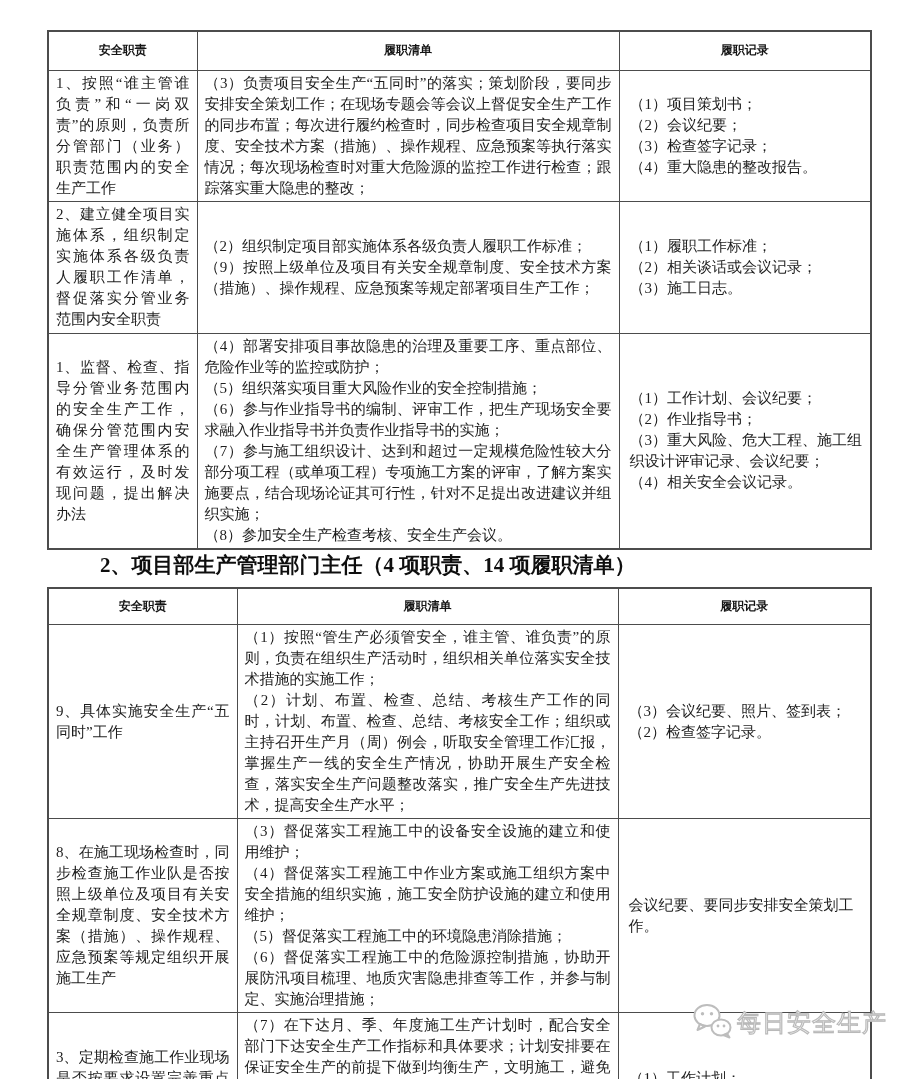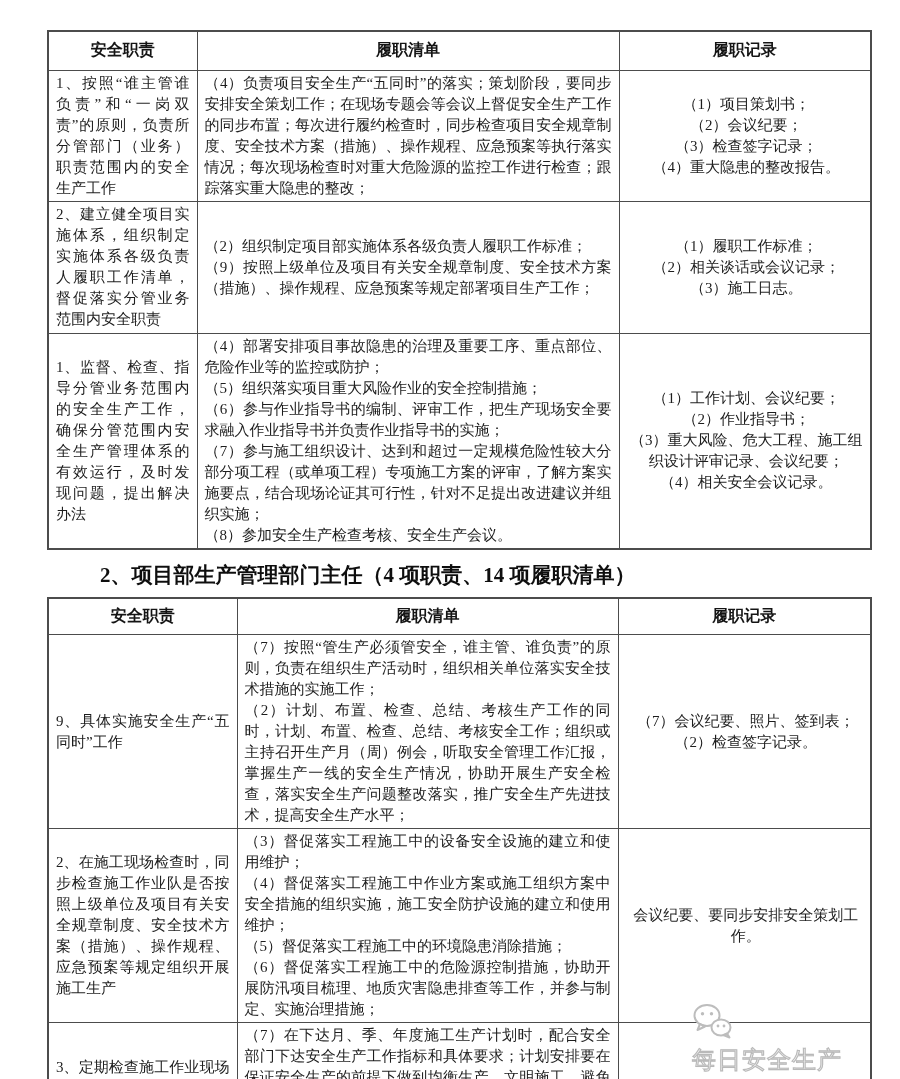--- a/index.html
+++ b/index.html
@@ -4,40 +4,40 @@
 <style>
   html,body{margin:0;padding:0;}
   body{
     width:900px;height:1079px;background:#ffffff;position:relative;
     font-family:"Liberation Serif","DejaVu Serif",serif;color:#1d1d1d;
     overflow:hidden;
   }
   .page{position:absolute;top:30px;left:47px;width:823px;}
   table{border-collapse:collapse;table-layout:fixed;width:823px;border:2px solid #4c4c4c;}
   th,td{border:1px solid #4c4c4c;vertical-align:middle;white-space:pre-line;overflow:hidden;}
-  th{font-size:16px;font-weight:bold;text-align:center;padding:2px;color:#141414;}
+  th{font-size:12px;font-weight:bold;text-align:center;padding:2px;color:#141414;}
   td{font-size:15px;line-height:21px;padding:2px 7px;text-align:justify;color:#1d1d1d;}
-  td.records{text-align:center;padding-left:10px;}
+  td.records{text-align:left;padding-left:10px;}
   
   .t1 thead tr{height:39px;}
   .t1 tbody tr:nth-child(1){height:130px;}
   .t1 tbody tr:nth-child(2){height:132px;margin-top:10px;}
   .t1 tbody tr:nth-child(3){height:189px;}
   
   .t2 thead tr{height:37px;}
   .t2 tbody tr:nth-child(1){height:169px;}
   .t2 tbody tr:nth-child(2){height:139px;}
   .t2 tbody tr:nth-child(3){height:157px;}
   h2.section{
     font-size:21px;font-weight:bold;color:#0e0e0e;
-    margin:10px 0 6px 53px;line-height:31px;white-space:nowrap;
+    margin:0 0 6px 53px;line-height:31px;white-space:nowrap;
   }
   .watermark{
     position:absolute;left:692px;top:1002px;z-index:5;
-    display:flex;align-items:flex-start;gap:5px;flex-direction:column;
+    display:flex;align-items:flex-end;gap:5px;
   }
   .watermark .wm-text{
     font-size:24px;letter-spacing:1px;
     color:#f2f2f2;-webkit-text-stroke:1.1px #b9b9b9;
     text-shadow:0 0 1px #cccccc;
     white-space:nowrap;
   }
 </style>
 </head>
 <body>
@@ -53,21 +53,21 @@
     <thead>
       <tr>
         <th>安全职责</th>
         <th>履职清单</th>
         <th>履职记录</th>
       </tr>
     </thead>
     <tbody>
       <tr>
         <td class="duty">1、按照“谁主管谁负责”和“一岗双责”的原则，负责所分管部门（业务）职责范围内的安全生产工作</td>
-        <td class="checklist">（4）负责项目安全生产“五同时”的落实；策划阶段，要同步安排安全策划工作；在现场专题会等会议上督促安全生产工作的同步布置；每次进行履约检查时，同步检查项目安全规章制度、安全技术方案（措施）、操作规程、应急预案等执行落实情况；每次现场检查时对重大危险源的监控工作进行检查；跟踪落实重大隐患的整改；</td>
+        <td class="checklist">（3）负责项目安全生产“五同时”的落实；策划阶段，要同步安排安全策划工作；在现场专题会等会议上督促安全生产工作的同步布置；每次进行履约检查时，同步检查项目安全规章制度、安全技术方案（措施）、操作规程、应急预案等执行落实情况；每次现场检查时对重大危险源的监控工作进行检查；跟踪落实重大隐患的整改；</td>
         <td class="records">（1）项目策划书；
 （2）会议纪要；
 （3）检查签字记录；
 （4）重大隐患的整改报告。</td>
       </tr>
       <tr>
         <td class="duty">2、建立健全项目实施体系，组织制定实施体系各级负责人履职工作清单，督促落实分管业务范围内安全职责</td>
         <td class="checklist">（2）组织制定项目部实施体系各级负责人履职工作标准；
 （9）按照上级单位及项目有关安全规章制度、安全技术方案（措施）、操作规程、应急预案等规定部署项目生产工作；</td>
         <td class="records">（1）履职工作标准；
@@ -100,27 +100,27 @@
     <thead>
       <tr>
         <th>安全职责</th>
         <th>履职清单</th>
         <th>履职记录</th>
       </tr>
     </thead>
     <tbody>
       <tr>
         <td class="duty">9、具体实施安全生产“五同时”工作</td>
-        <td class="checklist">（7）按照“管生产必须管安全，谁主管、谁负责”的原则，负责在组织生产活动时，组织相关单位落实安全技术措施的实施工作；
+        <td class="checklist">（1）按照“管生产必须管安全，谁主管、谁负责”的原则，负责在组织生产活动时，组织相关单位落实安全技术措施的实施工作；
 （2）计划、布置、检查、总结、考核生产工作的同时，计划、布置、检查、总结、考核安全工作；组织或主持召开生产月（周）例会，听取安全管理工作汇报，掌握生产一线的安全生产情况，协助开展生产安全检查，落实安全生产问题整改落实，推广安全生产先进技术，提高安全生产水平；</td>
-        <td class="records">（7）会议纪要、照片、签到表；
+        <td class="records">（3）会议纪要、照片、签到表；
 （2）检查签字记录。</td>
       </tr>
       <tr>
-        <td class="duty">2、在施工现场检查时，同步检查施工作业队是否按照上级单位及项目有关安全规章制度、安全技术方案（措施）、操作规程、应急预案等规定组织开展施工生产</td>
+        <td class="duty">8、在施工现场检查时，同步检查施工作业队是否按照上级单位及项目有关安全规章制度、安全技术方案（措施）、操作规程、应急预案等规定组织开展施工生产</td>
         <td class="checklist">（3）督促落实工程施工中的设备安全设施的建立和使用维护；
 （4）督促落实工程施工中作业方案或施工组织方案中安全措施的组织实施，施工安全防护设施的建立和使用维护；
 （5）督促落实工程施工中的环境隐患消除措施；
 （6）督促落实工程施工中的危险源控制措施，协助开展防汛项目梳理、地质灾害隐患排查等工作，并参与制定、实施治理措施；</td>
         <td class="records">会议纪要、要同步安排安全策划工作。</td>
       </tr>
       <tr>
         <td class="duty">3、定期检查施工作业现场是否按要求设置完善重点部位、危险作业等区域的安全防护设施，并对重要工序进行管控</td>
         <td class="checklist">（7）在下达月、季、年度施工生产计划时，配合安全部门下达安全生产工作指标和具体要求；计划安排要在保证安全生产的前提下做到均衡生产，文明施工，避免工期纠偏增加不安全因素；
 （8）协助实施项目部安全生产监督检查和安全风险评估、风险管控、事故隐患排查整治工作；

